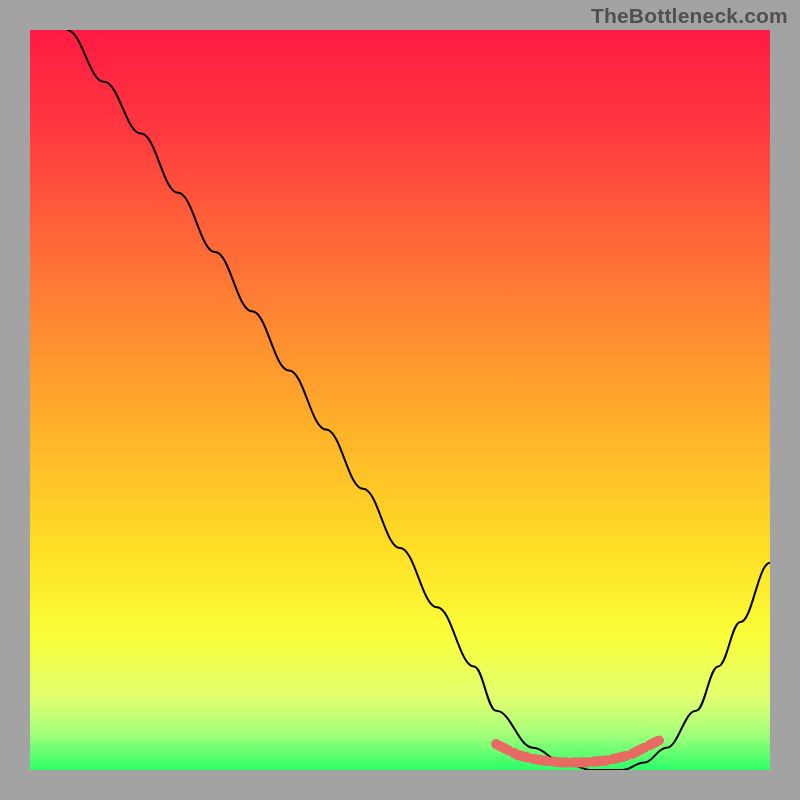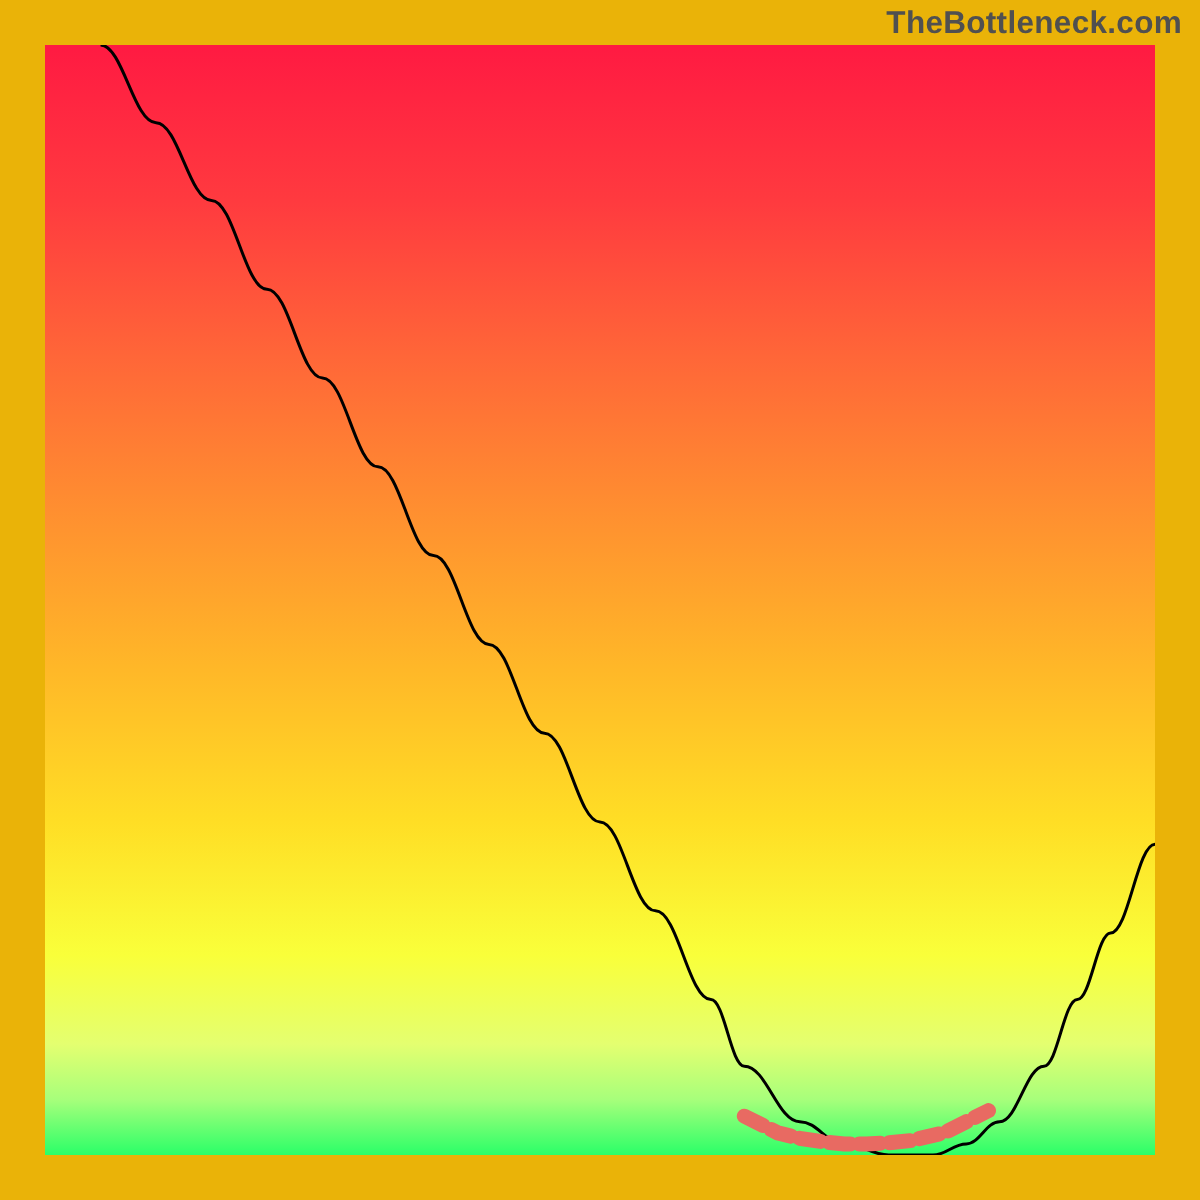--- a/index.html
+++ b/index.html
@@ -8,21 +8,21 @@
     background: #000;
     width: 800px;
     height: 800px;
     overflow: hidden;
     font-family: Arial, Helvetica, sans-serif;
   }
   .frame {
     position: relative;
     width: 800px;
     height: 800px;
-    background: #eab308;
+    background: #a3a3a3;
   }
   .watermark {
     position: absolute;
     top: 4px;
     right: 12px;
     color: #505050;
     font-size: 21px;
     font-weight: 600;
     letter-spacing: 0.2px;
   }

